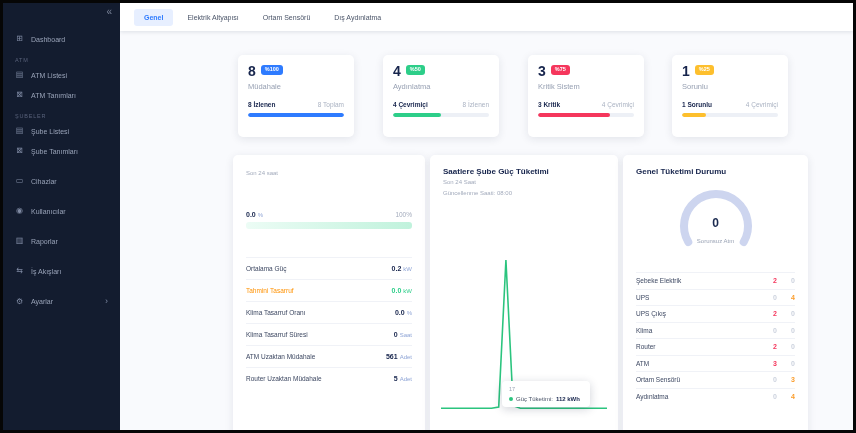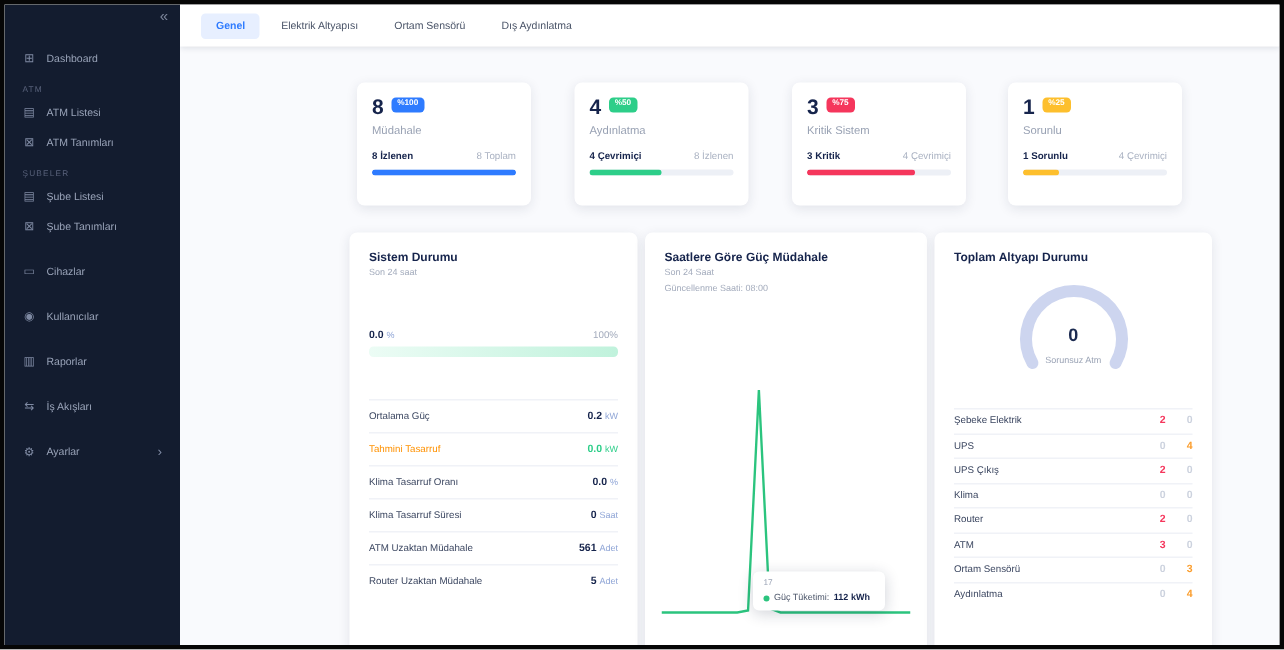--- a/index.html
+++ b/index.html
@@ -197,21 +197,20 @@
       <div class="stat-meta">
         <span class="l">1 Sorunlu</span>
         <span class="r">4 Çevrimiçi</span>
       </div>
       <div class="bar">
           <div class="bar-fill" style="width: 25%; background: rgb(253, 191, 45);"></div>
         </div>
     </section>
 
     <section class="card panel panel-a">
-      <div class="panel-title">Sistem Durumu</div>
       <div class="panel-sub">Son 24 saat</div>
       <div class="range-row">
         <span class="range-left"><span class="row-num">0.0</span><span class="row-unit">%</span></span>
         <span class="range-right">100%</span>
       </div>
       <div class="green-bar"></div>
       <div class="sys-rows">
         <div class="sys-row">
           <span class="row-label">Ortalama Güç</span>
           <span class="row-value"><span class="row-num">0.2</span><span class="row-unit">kW</span></span>
@@ -233,41 +232,41 @@
           <span class="row-value"><span class="row-num">561</span><span class="row-unit">Adet</span></span>
         </div>
         <div class="sys-row">
           <span class="row-label">Router Uzaktan Müdahale</span>
           <span class="row-value"><span class="row-num">5</span><span class="row-unit">Adet</span></span>
         </div>
       </div>
     </section>
 
     <section class="card panel panel-b">
-      <div class="panel-title">Saatlere Göre Güç Müdahale</div>
+      <div class="panel-title">Saatlere Şube Güç Tüketimi</div>
       <div class="panel-sub">Son 24 Saat</div>
       <div class="updated">Güncellenme Saati: 08:00</div>
       <div class="chartbox">
         <svg viewBox="0 0 168 165" preserveAspectRatio="none">
           <polyline id="power-polyline" fill="none" stroke-width="1.6" points="0.0,158.3 7.3,158.3 14.6,158.3 21.9,158.3 29.2,158.3 36.5,158.3 43.8,158.3 51.1,158.3 58.4,157.0 65.7,10.0 73.0,155.6 80.3,158.3 87.7,158.3 95.0,158.3 102.3,158.3 109.6,158.3 116.9,158.3 124.2,158.3 131.5,158.3 138.8,158.3 146.1,158.3 153.4,158.3 160.7,158.3 168.0,158.3" stroke="#2bc47e"></polyline>
         </svg>
         <span class="chart-dot hover-dot" style="background: rgb(43, 196, 126);"></span>
       </div>
       <div class="tooltip">
         <div class="tt-hour">17</div>
         <div class="tt-line">
           <span class="chart-dot" style="background: rgb(43, 196, 126);"></span>
           <span class="tt-label">Güç Tüketimi:</span>
           <span class="tt-value">112 kWh</span>
         </div>
       </div>
     </section>
 
     <section class="card panel panel-c">
-      <div class="panel-title">Toplam Altyapı Durumu</div>
+      <div class="panel-title">Genel Tüketimi Durumu</div>
       <div class="gauge-wrap">
         <svg width="100" height="72" viewBox="0 0 100 72">
           <path id="gauge-arc" d="M 22.3 56 A 32 32 0 1 1 77.7 56" fill="none" stroke-width="8" stroke-linecap="round" stroke="#cdd5ef"></path>
         </svg>
         <div class="gauge-value">0</div>
         <div class="gauge-label">Sorunsuz Atm</div>
       </div>
       <div class="infra-rows">
         <div class="infra-row">
           <span class="row-label">Şebeke Elektrik</span>

